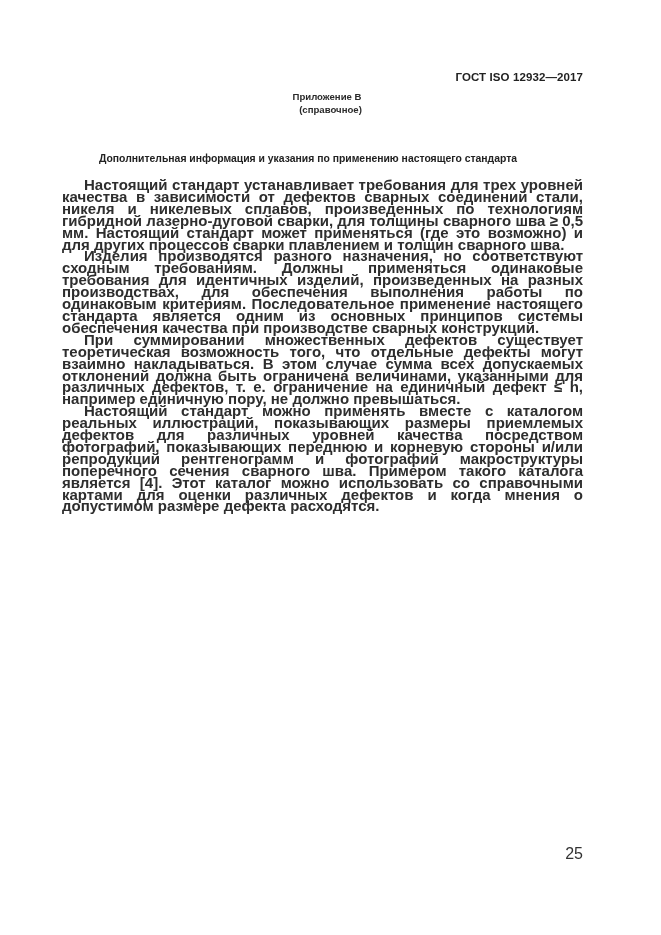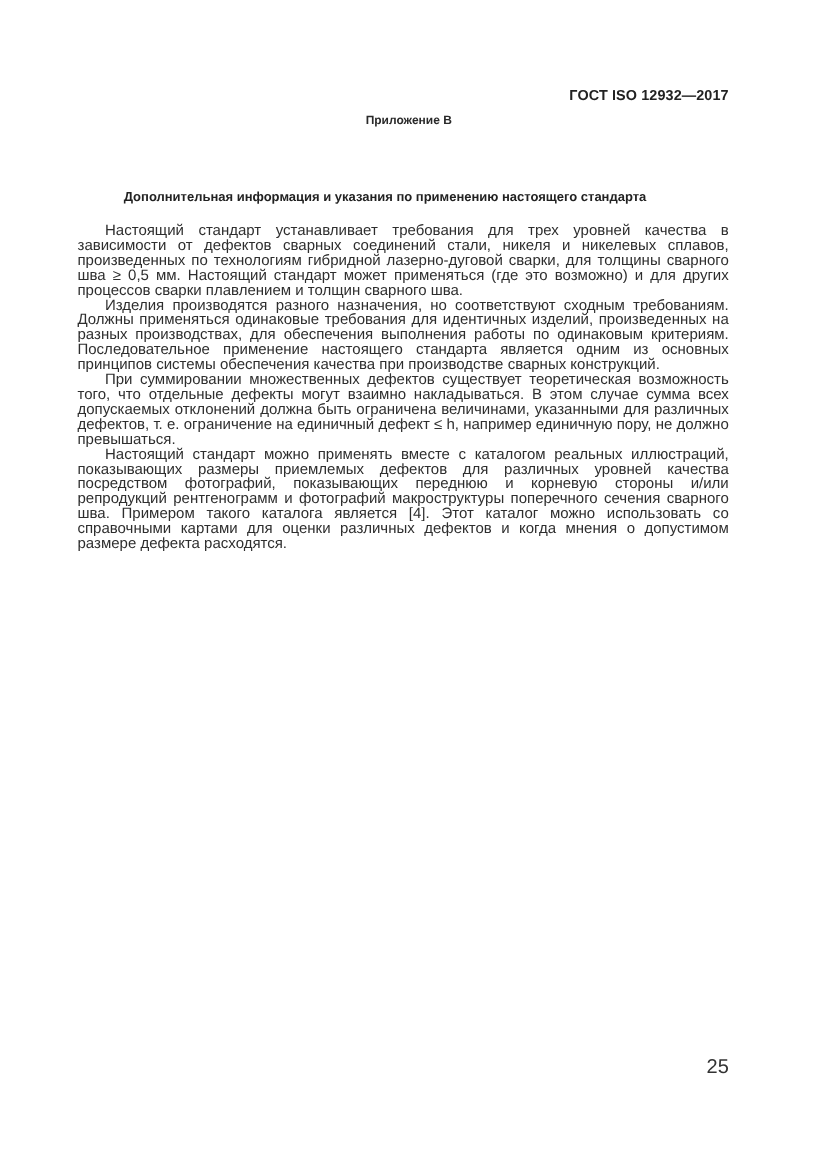--- a/index.html
+++ b/index.html
@@ -46,44 +46,46 @@
       font-weight: bold;
       color: #222;
       padding-left: 10px;
       box-sizing: border-box;
     }
     .body-text {
       position: absolute;
       top: 179px;
       left: 62px;
       width: 521px;
-      font-size: 12px;
+      font-size: 15px;
       line-height: 11.9px;
       color: #2e2e2e;
       text-align: justify;
+      font-weight: bold;
     }
     .body-text p {
       margin: 0;
       text-indent: 22px;
     }
     .page-number {
       position: absolute;
       top: 845px;
       right: 78px;
       font-size: 16px;
       color: #333;
     }
   </style>
 </head>
 <body>
 
 <div class="header-code">ГОСТ ISO 12932—2017</div>
 
 <div class="annex">
   <div class="annex-title">Приложение В</div>
+  <div class="annex-type">(справочное)</div>
 </div>
 
 <div class="section-title">Дополнительная информация и указания по применению настоящего стандарта</div>
 
 <div class="body-text">
   <p>Настоящий стандарт устанавливает требования для трех уровней качества в зависимости от дефектов сварных соединений стали, никеля и никелевых сплавов, произведенных по технологиям гибридной лазерно-дуговой сварки, для толщины сварного шва ≥ 0,5 мм. Настоящий стандарт может применяться (где это возможно) и для других процессов сварки плавлением и толщин сварного шва.</p>
   <p>Изделия производятся разного назначения, но соответствуют сходным требованиям. Должны применяться одинаковые требования для идентичных изделий, произведенных на разных производствах, для обеспечения выполнения работы по одинаковым критериям. Последовательное применение настоящего стандарта является одним из основных принципов системы обеспечения качества при производстве сварных конструкций.</p>
   <p>При суммировании множественных дефектов существует теоретическая возможность того, что отдельные дефекты могут взаимно накладываться. В этом случае сумма всех допускаемых отклонений должна быть ограничена величинами, указанными для различных дефектов, т. е. ограничение на единичный дефект ≤ h, например единичную пору, не должно превышаться.</p>
   <p>Настоящий стандарт можно применять вместе с каталогом реальных иллюстраций, показывающих размеры приемлемых дефектов для различных уровней качества посредством фотографий, показывающих переднюю и корневую стороны и/или репродукций рентгенограмм и фотографий макроструктуры поперечного сечения сварного шва. Примером такого каталога является [4]. Этот каталог можно использовать со справочными картами для оценки различных дефектов и когда мнения о допустимом размере дефекта расходятся.</p>
 </div>

